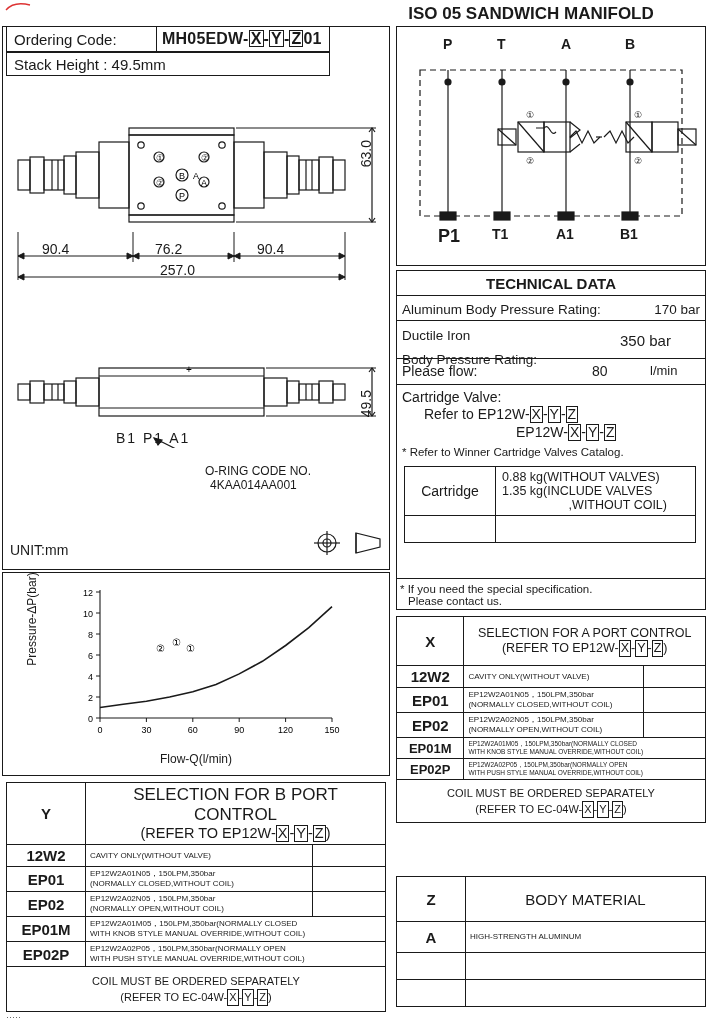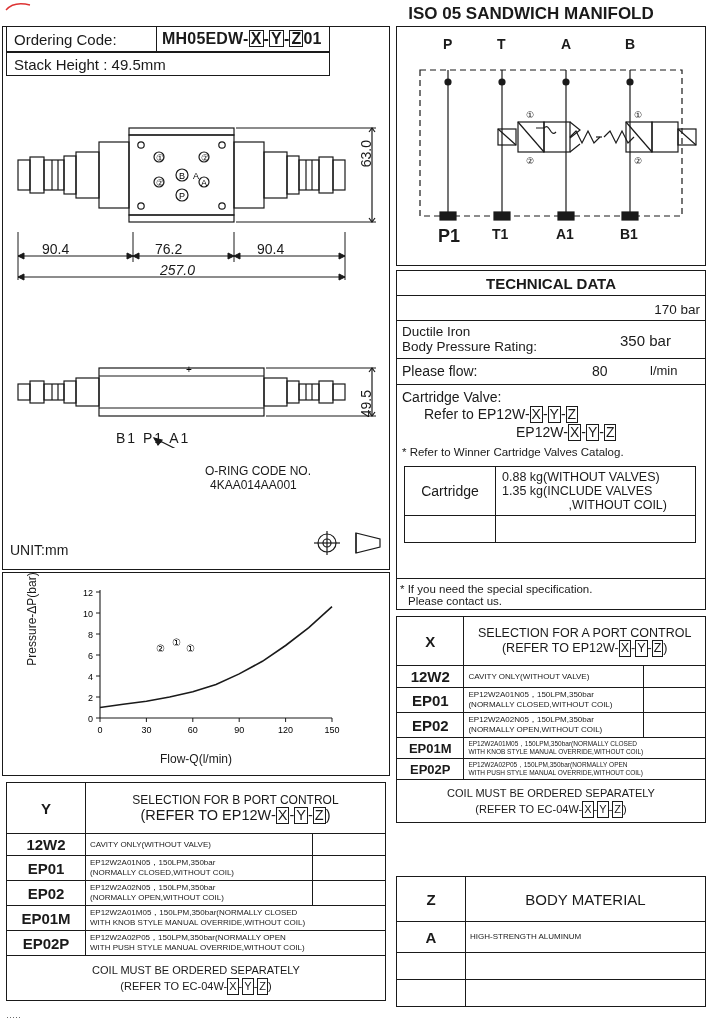--- a/index.html
+++ b/index.html
@@ -164,21 +164,21 @@
 
     <line x1="14" y1="45" x2="341" y2="45"></line>
     <path d="M20,42 L14,45 L20,48 Z" fill="#1a1a1a"></path>
     <path d="M335,42 L341,45 L335,48 Z" fill="#1a1a1a"></path>
   </g>
 </svg>
 </div>
 <div class="abs dim" style="left:42px;top:241px;">90.4</div>
 <div class="abs dim" style="left:155px;top:241px;">76.2</div>
 <div class="abs dim" style="left:257px;top:241px;">90.4</div>
-<div class="abs dim" style="left:160px;top:262px;font-style:italic;">257.0</div>
+<div class="abs dim" style="left:160px;top:262px;">257.0</div>
 
 <div class="abs" style="left:4px;top:358px;width:386px;height:90px;">
 <svg width="386" height="90" viewBox="0 0 386 90">
   <g class="stroke" stroke-width="1.2">
     <rect x="95" y="10" width="165" height="48"></rect>
     <line x1="95" y1="18" x2="260" y2="18"></line>
     <line x1="95" y1="50" x2="260" y2="50"></line>
     <rect x="72" y="20" width="23" height="28"></rect>
     <rect x="60" y="23" width="12" height="22"></rect>
     <rect x="40" y="26" width="20" height="16"></rect>
@@ -272,21 +272,21 @@
   <text x="126" y="72" font-size="10" font-family="Liberation Sans">①</text>
 </svg>
 </div>
 
 <div class="abs" id="y-table">
   <table class="grid">
     <tbody>
         <tr>
       <td style="width:72px;height:46px;" class="cellname">Y</td>
       <td colspan="2" class="cellhead">
-        <div style="font-size:12px;">SELECTION FOR B PORT CONTROL</div>
+        <div style="font-size:17px;">SELECTION FOR B PORT CONTROL</div>
         <div style="font-size:14.5px;">
           <span>(REFER TO EP12W-</span><span class="codebox">X</span>-<span class="codebox">Y</span>-<span class="codebox">Z</span>)
         </div>
       </td>
     </tr>
     <tr>
       <td class="cellname">12W2</td>
       <td style="width:230px;">
             <div class="celldesc big">CAVITY ONLY(WITHOUT VALVE)</div>
           </td>
@@ -387,24 +387,25 @@
 <div class="abs bold" style="left:438px;top:226px;font-size:18px;">P1</div>
 <div class="abs bold" style="left:492px;top:226px;font-size:14px;">T1</div>
 <div class="abs bold" style="left:556px;top:226px;font-size:14px;">A1</div>
 <div class="abs bold" style="left:620px;top:226px;font-size:14px;">B1</div>
 
 <div class="abs bx" id="tech-frame"></div>
 <div class="abs" style="left:396px;top:270px;width:310px;height:26px;border-bottom:1.5px solid #1a1a1a;box-sizing:border-box;"></div>
 <div class="abs bold ctr" style="left:396px;top:275px;width:310px;font-size:15px;">TECHNICAL DATA</div>
 
 <div class="abs" style="left:402px;top:302px;width:298px;font-size:13.5px;">
+  <span>Aluminum Body Pressure Rating:</span>
   <span style="float:right;">170 bar</span>
 </div>
 <div class="abs" style="left:396px;top:320px;width:310px;border-top:1.2px solid #1a1a1a;"></div>
-<div class="abs" style="left:402px;top:324px;width:190px;font-size:13.5px;line-height:15px;">Ductile Iron<br>Body Pressure Rating:</div>
+<div class="abs" style="left:402px;top:324px;width:190px;font-size:13.5px;line-height:24px;">Ductile Iron<br>Body Pressure Rating:</div>
 <div class="abs" style="left:620px;top:332px;font-size:15px;">350 bar</div>
 <div class="abs" style="left:396px;top:358px;width:310px;border-top:1.2px solid #1a1a1a;"></div>
 <div class="abs" style="left:402px;top:363px;font-size:14px;">Please flow:</div>
 <div class="abs" style="left:592px;top:363px;font-size:14px;">80</div>
 <div class="abs" style="left:650px;top:363px;font-size:13px;">l/min</div>
 <div class="abs" style="left:396px;top:384px;width:310px;border-top:1.2px solid #1a1a1a;"></div>
 
 <div class="abs" style="left:402px;top:389px;font-size:14px;">Cartridge Valve:</div>
 <div class="abs" style="left:424px;top:406px;font-size:14px;">
   <span>Refer to EP12W-</span><span class="codebox">X</span>-<span class="codebox">Y</span>-<span class="codebox">Z</span>

